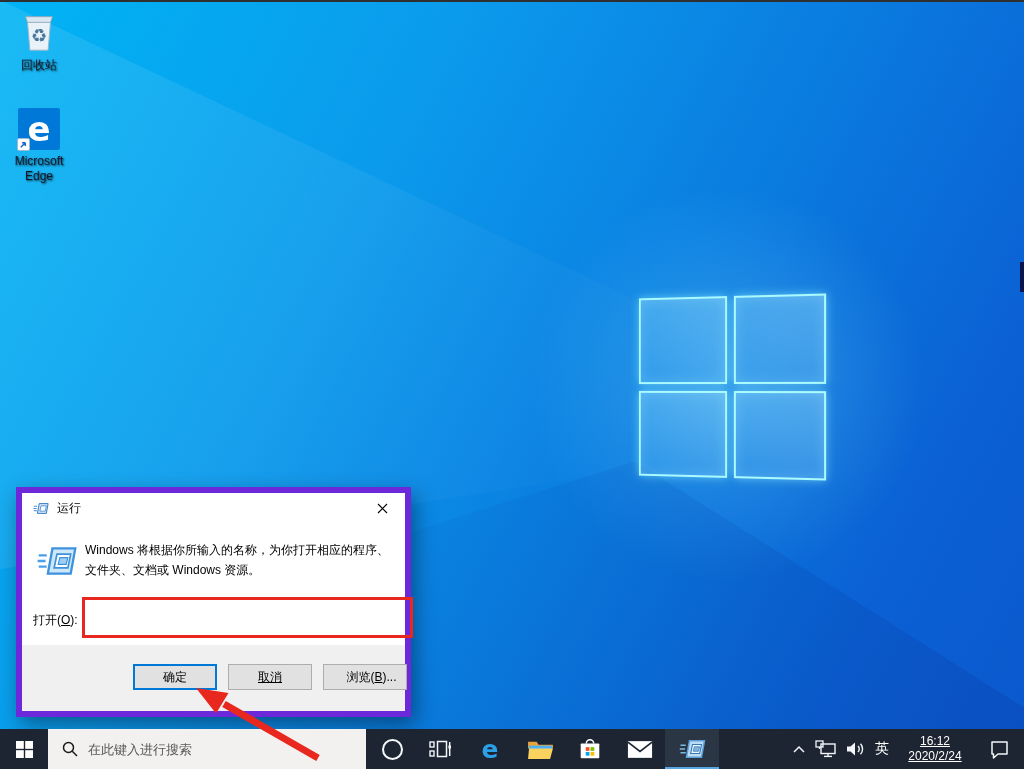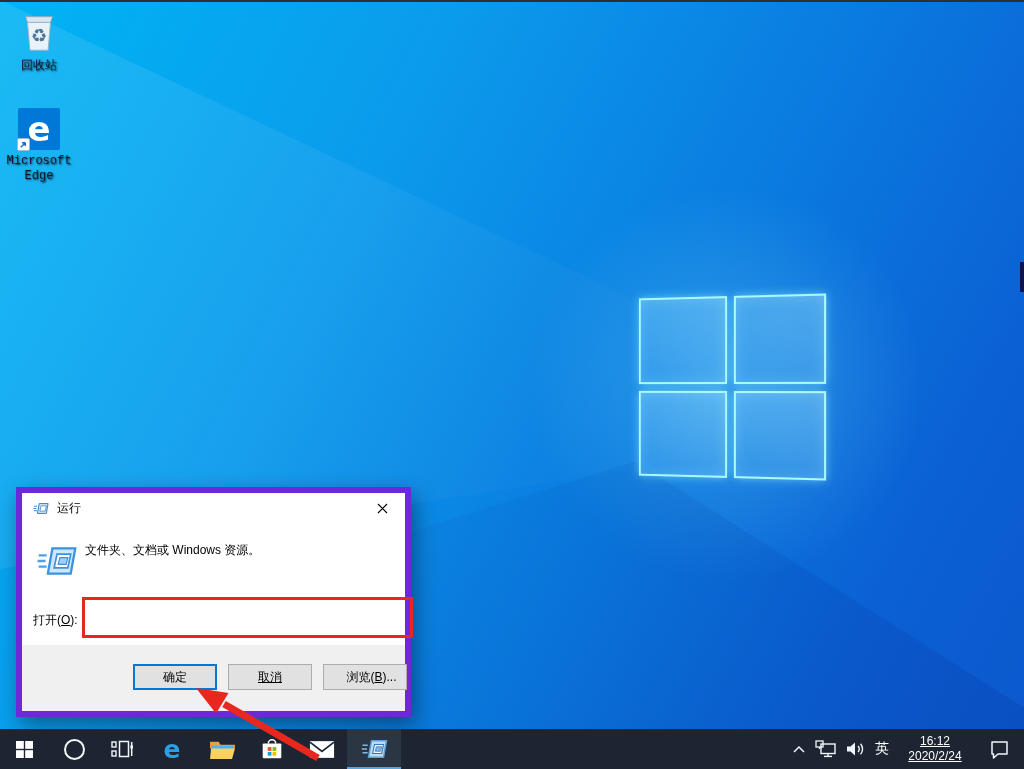--- a/index.html
+++ b/index.html
@@ -122,21 +122,21 @@
         <svg width="36" height="36" viewBox="0 0 36 36">
           <text x="18" y="30" font-size="34" text-anchor="middle" fill="#ffffff">e</text>
         </svg>
         <span class="shortcut-badge">
           <svg width="9" height="9" viewBox="0 0 10 10">
             <path d="M2 8 L7 3 M7 3 L3.4 3 M7 3 L7 6.6" stroke="#1b66c9" stroke-width="1.6" fill="none"></path>
           </svg>
         </span>
       </div>
     </div>
-    <div class="dlabel" style="width:72px;font-family:Liberation Mono, monospace;">Microsoft Edge</div>
+    <div class="dlabel" style="width:72px;">Microsoft Edge</div>
   </div>
 
   <div class="dialog">
     <div class="dlg-title">
       <svg width="16" height="13" viewBox="0 0 36 28">
         <path d="M2 9 h7 M1 14 h7 M2 19 h7" stroke="#2f7bd0" stroke-width="2" fill="none"></path>
         <polygon points="14,3 34,3 30,25 10,25" fill="#d6eafc" stroke="#1f6dbe" stroke-width="2"></polygon>
         <polygon points="18,8 30,8 27.5,20 15.5,20" fill="#ffffff" stroke="#1f6dbe" stroke-width="1.5"></polygon>
       </svg>
       <span class="dlg-title-text">运行</span>
@@ -148,20 +148,21 @@
     </div>
 
     <div class="dlg-body">
       <svg class="dlg-runicon" width="44" height="32" viewBox="0 0 36 28">
         <path d="M2 9 h7 M1 14 h7 M2 19 h7" stroke="#4aa0e8" stroke-width="2" fill="none"></path>
         <polygon points="14,3 34,3 30,25 10,25" fill="#cfe7fa" stroke="#3c92dd" stroke-width="2"></polygon>
         <polygon points="18,8 30,8 27.5,20 15.5,20" fill="#ffffff" stroke="#3c92dd" stroke-width="1.5"></polygon>
         <polygon points="20.5,11 27.5,11 26,17 19,17" fill="#9fcef2" stroke="#3c92dd" stroke-width="1"></polygon>
       </svg>
       <div class="dlg-desc">
+        <span style="display:block">Windows 将根据你所输入的名称，为你打开相应的程序、</span>
         <span style="display:block">文件夹、文档或 Windows 资源。</span>
       </div>
 
       <div class="dlg-open-label"><span>打开(</span><span class="ak">O</span><span>):</span>
       </div>
 
       <div class="annotation-box"></div>
     </div>
 
     <div class="dlg-footer">
@@ -180,20 +181,27 @@
   <div class="taskbar">
     <div class="tb-start">
       <svg width="17" height="17" viewBox="0 0 17 17">
         <rect x="0" y="0" width="7.8" height="7.8" fill="#fff"></rect>
         <rect x="9.2" y="0" width="7.8" height="7.8" fill="#fff"></rect>
         <rect x="0" y="9.2" width="7.8" height="7.8" fill="#fff"></rect>
         <rect x="9.2" y="9.2" width="7.8" height="7.8" fill="#fff"></rect>
       </svg>
     </div>
 
+    <div class="tb-search">
+      <svg width="16" height="16" viewBox="0 0 16 16">
+        <circle cx="6.5" cy="6.5" r="5" stroke="#1b1b1b" stroke-width="1.5" fill="none"></circle>
+        <line x1="10.3" y1="10.3" x2="15" y2="15" stroke="#1b1b1b" stroke-width="1.5"></line>
+      </svg>
+      <input type="text" placeholder="在此键入进行搜索" style="">
+    </div>
 
     <div class="tb-btn" style="margin-left:3px">
       <span class="cortana-ring"></span>
     </div>
 
     <div class="tb-btn" style="margin-left:2px">
       <svg width="24" height="24" viewBox="0 0 24 24">
         <rect x="2" y="5" width="4" height="5" stroke="#f2f6fa" stroke-width="1.4" fill="none"></rect>
         <rect x="2" y="14" width="4" height="5" stroke="#f2f6fa" stroke-width="1.4" fill="none"></rect>
         <rect x="9.5" y="4.5" width="9" height="15" stroke="#f2f6fa" stroke-width="1.5" fill="none"></rect>

